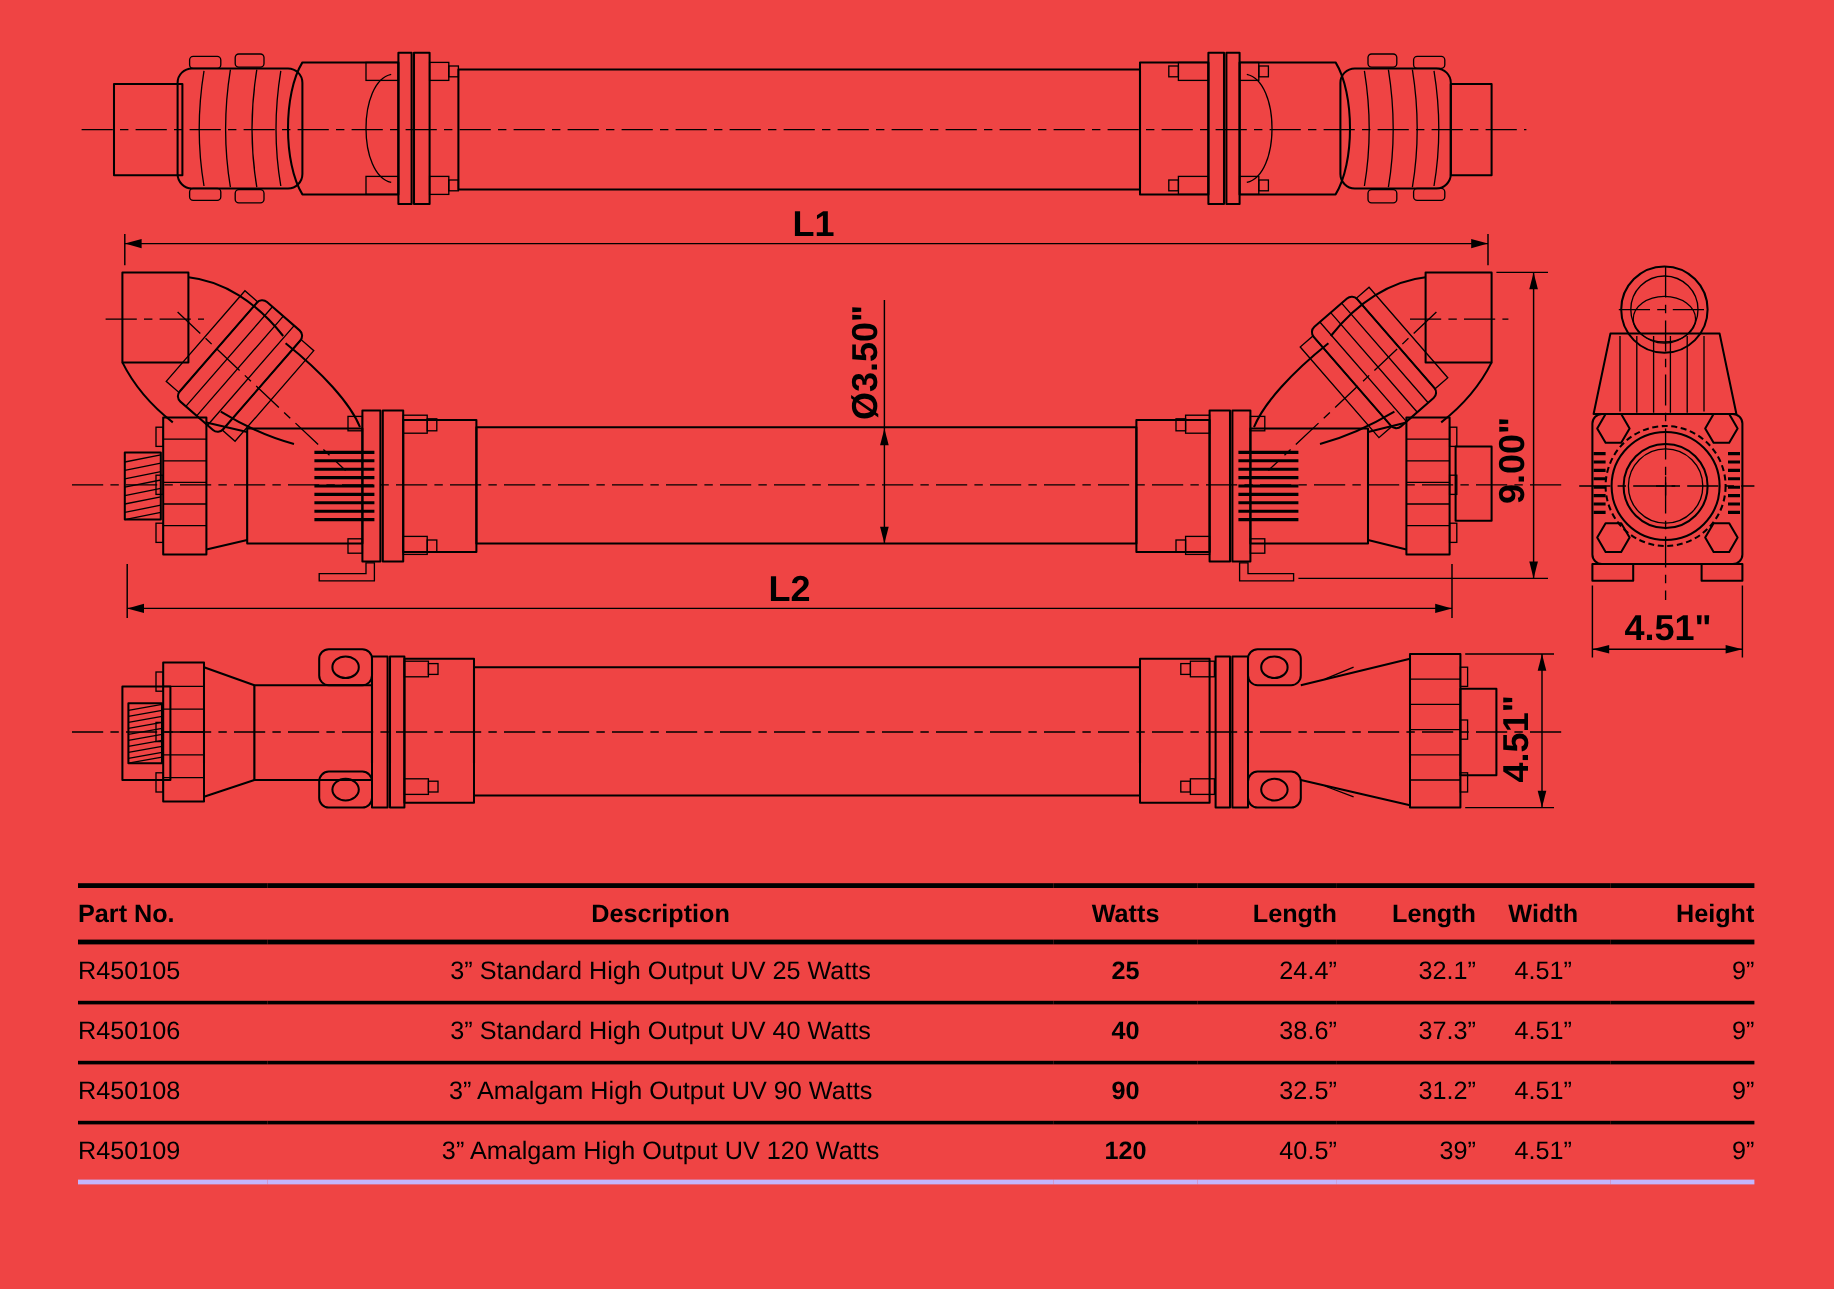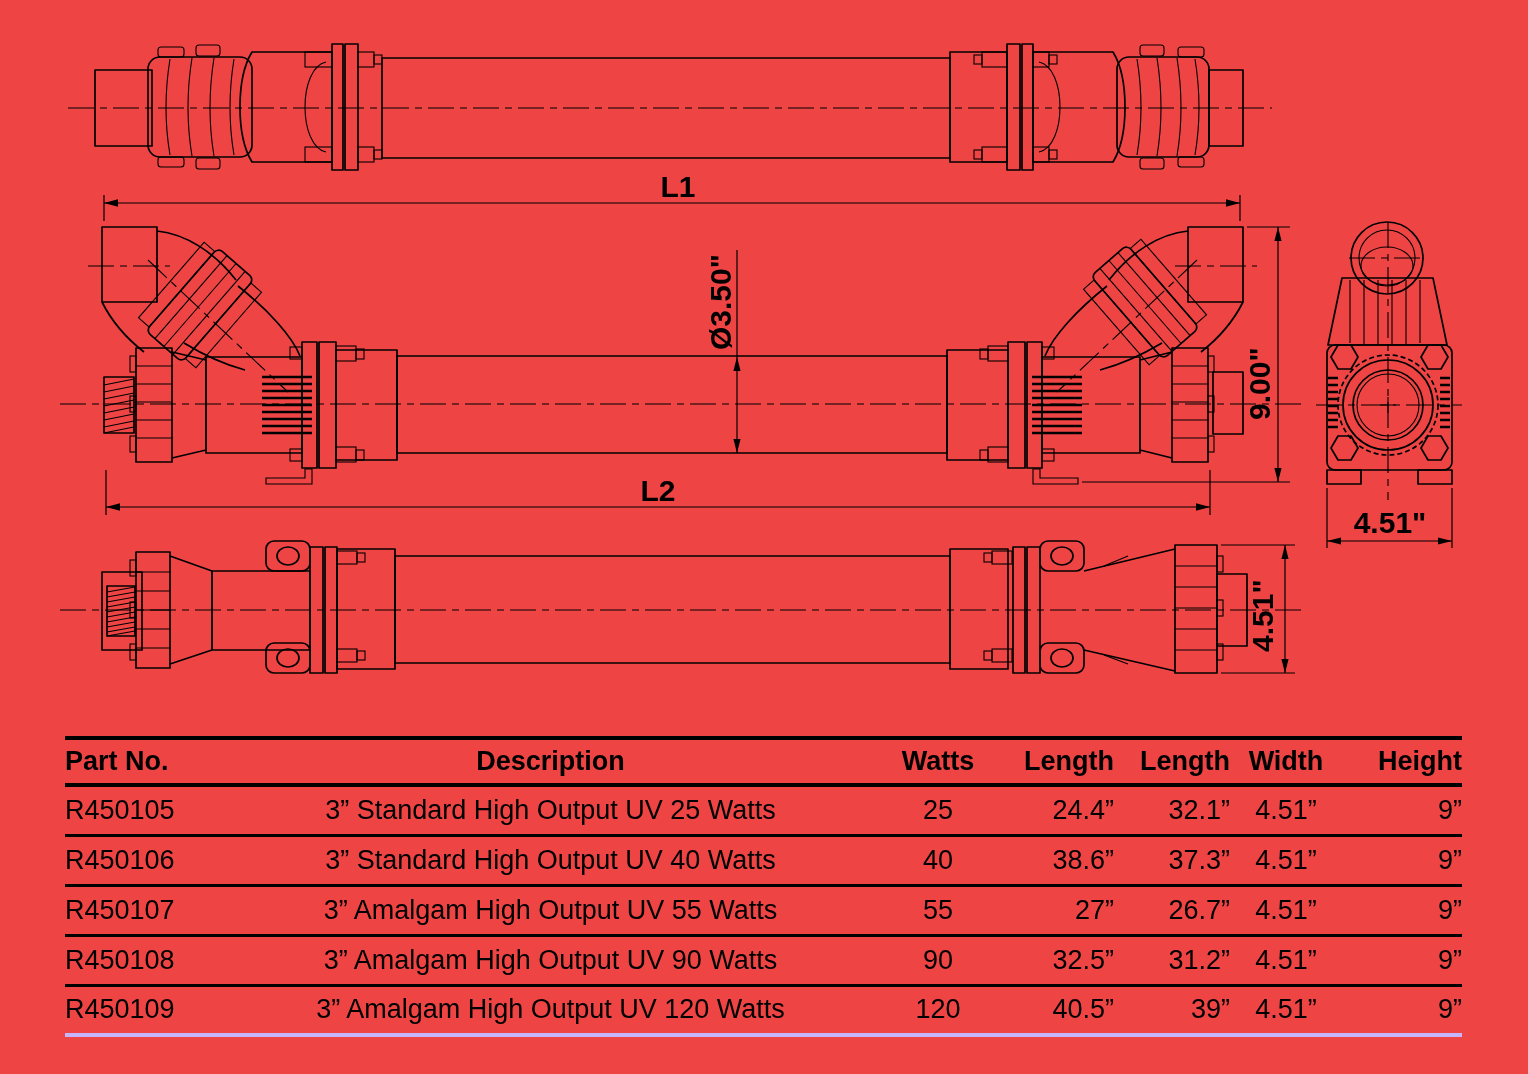--- a/index.html
+++ b/index.html
@@ -7,29 +7,29 @@
   .sheet{position:absolute;inset:0;background:#ef4444;}
   svg{position:absolute;left:0;top:0;}
   svg .ol{stroke:#000;stroke-width:1.7;fill:none;stroke-linejoin:round;}
   svg .thin{stroke:#000;stroke-width:1.1;fill:none;}
   svg .fin{stroke:#000;stroke-width:2.6;fill:none;}
   svg .cl{stroke:#000;stroke-width:1.1;fill:none;stroke-dasharray:26 6 7 6;}
   svg .dim{stroke:#000;stroke-width:1.2;fill:none;}
   svg .arr{fill:#000;stroke:none;}
   svg text.dimtext{font-family:"Liberation Sans",sans-serif;font-weight:bold;font-size:30px;fill:#000;}
   table.spec{position:absolute;left:65px;top:736px;width:1397px;border-collapse:collapse;table-layout:fixed;
-    font-family:"Liberation Sans",sans-serif;font-size:27px;color:#000;}
+    font-family:"Liberation Sans",sans-serif;font-size:21px;color:#000;}
   table.spec thead tr{border-top:4px solid #000;border-bottom:4px solid #000;height:47px;}
   table.spec tbody tr{border-bottom:3px solid #000;height:50px;}
   table.spec tbody tr:last-child{border-bottom:4px solid #c4b5fd;margin-left:24px;}
   table.spec th{font-weight:bold;}
   table.spec th,table.spec td{padding:0;vertical-align:middle;white-space:nowrap;overflow:hidden;}
   .c-part{width:158px;text-align:left;padding-left:10px;}
   .c-desc{width:655px;text-align:center;}
-  .c-watts{width:120px;text-align:center;}
+  .c-watts{width:120px;text-align:center;font-weight:bold;}
   .c-len1,.c-len2{width:116px;text-align:right;}
   .c-width{width:112px;text-align:center;}
   .c-height{width:120px;text-align:right;}
 </style>
 </head>
 <body>
 
 <div class="sheet">
 
 <svg width="1528" height="732" viewBox="0 0 1528 732">
@@ -303,29 +303,20 @@
     <tr>
       <td class="c-part">R450106</td>
       <td class="c-desc">3” Standard High Output UV 40 Watts</td>
       <td class="c-watts">40</td>
       <td class="c-len1">38.6”</td>
       <td class="c-len2">37.3”</td>
       <td class="c-width">4.51”</td>
       <td class="c-height">9”</td>
     </tr>
     <tr>
-      <td class="c-part">R450107</td>
-      <td class="c-desc">3” Amalgam High Output UV 55 Watts</td>
-      <td class="c-watts">55</td>
-      <td class="c-len1">27”</td>
-      <td class="c-len2">26.7”</td>
-      <td class="c-width">4.51”</td>
-      <td class="c-height">9”</td>
-    </tr>
-    <tr>
       <td class="c-part">R450108</td>
       <td class="c-desc">3” Amalgam High Output UV 90 Watts</td>
       <td class="c-watts">90</td>
       <td class="c-len1">32.5”</td>
       <td class="c-len2">31.2”</td>
       <td class="c-width">4.51”</td>
       <td class="c-height">9”</td>
     </tr>
     <tr>
       <td class="c-part">R450109</td>

